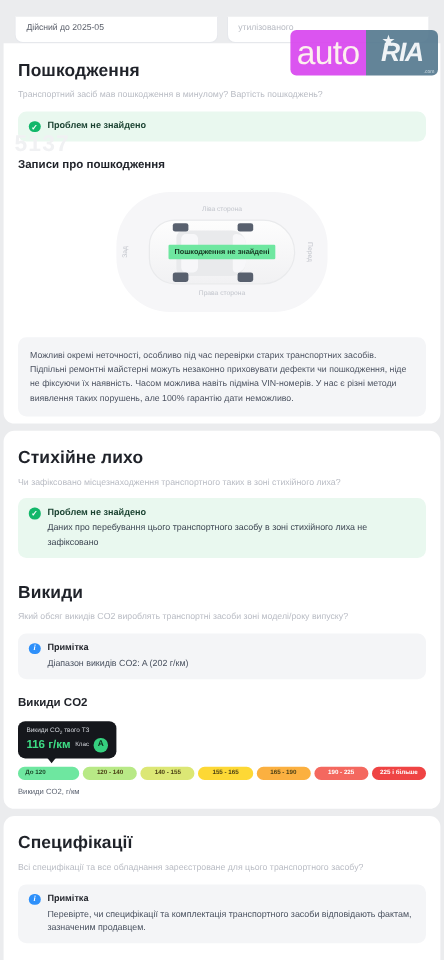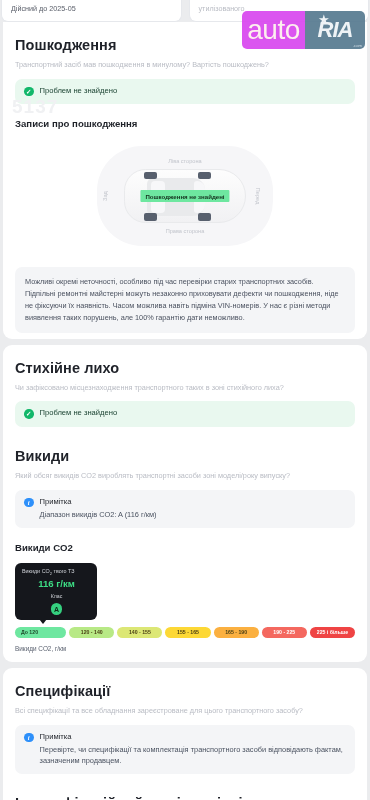--- a/index.html
+++ b/index.html
@@ -40,22 +40,23 @@
   .sub-h{
     font-size:9.6px;
     font-weight:bold;
     color:#1f2229;
     padding-top:14px;
   }
 
   
   .topcards{
     display:flex; gap:7px;
-    padding:0 1px;
+    padding:0 12px;
     height:22px;
+    margin-top:14px;
   }
   .topcard{
     background:#fff;
     border:1px solid #e6e8ec;
     border-top:none;
     border-radius:0 0 7px 7px;
     flex:1;
     font-size:7.2px;
     color:#585d68;
     padding:4px 9px 0 9px;
@@ -111,21 +112,21 @@
   .alert.green{ background:#e9f8ef; }
   .alert.grey{ background:#f4f5f7; }
   .a-ico{
     width:9.5px;height:9.5px;border-radius:50%;
     flex:0 0 auto;margin-top:1px;
     display:flex;align-items:center;justify-content:center;
     font-size:6.5px;color:#fff;font-weight:bold;
   }
   .a-ico.g{ background:#12b76a; }
   .a-ico.b{ background:#2e90fa; font-style:italic; font-family:"Liberation Serif",serif;}
-  .a-title{ font-size:7.6px;font-weight:normal;color:#1b4332; }
+  .a-title{ font-size:7.6px;font-weight:bold;color:#1b4332; }
   .a-title.dk{ color:#1f2229; }
   .a-body{ font-size:7.4px;color:#3c4552;line-height:1.5;padding-top:3px; }
   .a-body.gr{ color:#4a5260; }
 
   
   .para{
     background:#f4f5f7;border-radius:7px;
     margin-top:12px;padding:9px 10px;
     font-size:7.3px;color:#4b5260;line-height:1.62;
   }
@@ -180,21 +181,21 @@
 
   
   .co2{ position:relative;padding-top:10px; }
   .tip{
     position:relative;
     width:82px;background:#15171c;border-radius:6px;
     padding:5px 6px 5px 7px;
   }
   .tip-t{ font-size:5.4px;color:#cfd2d8; }
   .tip-t sub{ font-size:4px; }
-  .tip-row{ display:flex;align-items:center;gap:4px;padding-top:2.5px;flex-direction:column; }
+  .tip-row{ display:flex;align-items:center;gap:4px;padding-top:2.5px; }
   .tip-v{ font-size:9.6px;font-weight:bold;color:#3ddc84; }
   .tip-k{ font-size:5.2px;color:#cfd2d8; }
   .tip-badge{
     width:11.5px;height:11.5px;border-radius:50%;background:#35d07f;
     display:flex;align-items:center;justify-content:center;
     font-size:7px;font-weight:bold;color:#0d2d1a;
   }
   .tip-arrow{
     position:absolute;left:24px;bottom:-4px;
     width:0;height:0;border-left:4px solid transparent;
@@ -274,32 +275,33 @@
   </div>
 
   <div class="card">
     <div class="section-h">Стихійне лихо</div>
     <div class="section-sub">Чи зафіксовано місцезнаходження транспортного таких в зоні стихійного лиха?</div>
 
     <div class="alert green">
       <div class="a-ico g">✓</div>
       <div>
         <div class="a-title">Проблем не знайдено</div>
+        <div class="a-body">Даних про перебування цього транспортного засобу в зоні стихійного лиха не зафіксовано</div>
       </div>
     </div>
     <div class="divider-gap"></div>
 
     <div class="section-h">Викиди</div>
     <div class="section-sub">Який обсяг викидів CO2 вироблять транспортні засоби зоні моделі/року випуску?</div>
 
     <div class="alert grey">
       <div class="a-ico b">i</div>
       <div>
         <div class="a-title dk">Примітка</div>
-        <div class="a-body gr">Діапазон викидів CO2: A (116 г/км)</div>
+        <div class="a-body gr">Діапазон викидів CO2: A (202 г/км)</div>
       </div>
     </div>
 
     <div class="sub-h">Викиди CO2</div>
 
     <div class="co2">
       <div class="tip">
         <div class="tip-t"><span>Викиди CO</span><sub>2</sub><span> твого ТЗ</span></div>
         <div class="tip-row">
           <div class="tip-v">116 г/км</div>

